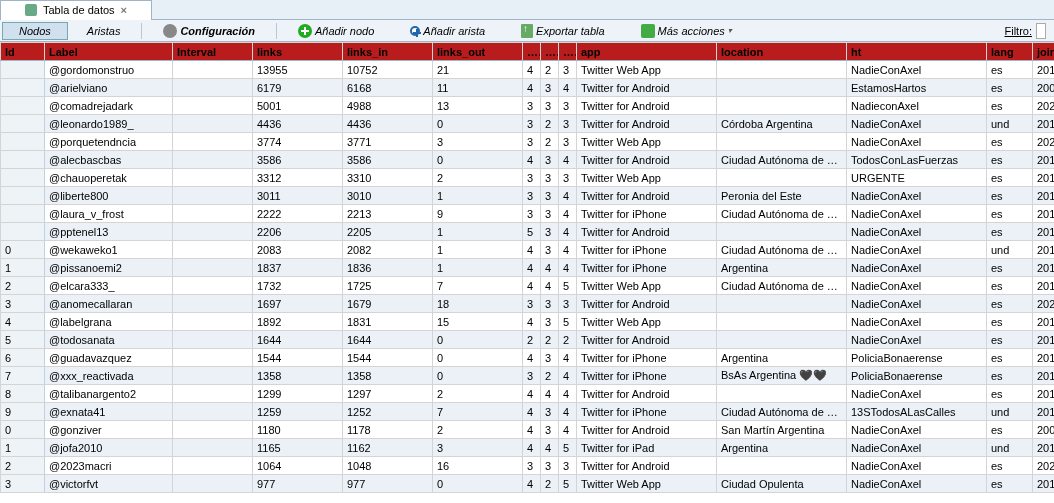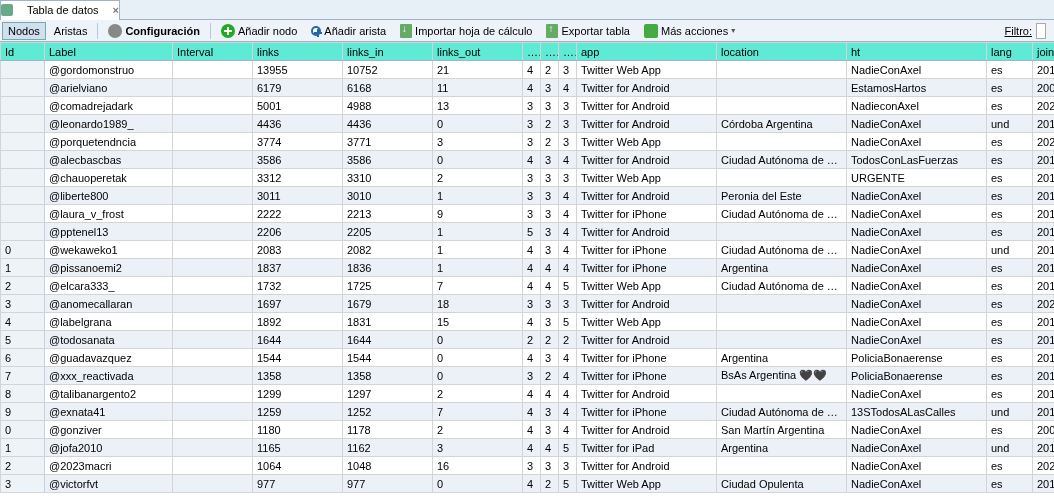--- a/index.html
+++ b/index.html
@@ -15,45 +15,46 @@
     background: #e8f0f7;
     border-bottom: 1px solid #a0b4c8;
     display: flex;
     align-items: center;
     height: 20px;
   }
   .tab {
     background: #fff;
     border: 1px solid #a0b4c8;
     border-bottom: none;
-    padding: 2px 0;
+    padding: 2px 24px;
     display: flex;
     align-items: center;
-    gap: 14px;
+    gap: 6px;
     height: 20px;
   }
   .tab .icon-img { width: 12px; height: 12px; background: #6a8; border-radius: 2px; }
   .tab .close { color: #777; font-weight: bold; cursor: pointer; }
   .toolbar {
     background: #edf3f9;
     border-bottom: 1px solid #a0b4c8;
     display: flex;
     align-items: center;
     height: 22px;
     gap: 2px;
     padding: 0 2px;
   }
   .tb-btn {
     display: inline-flex;
     align-items: center;
     gap: 3px;
-    padding: 2px 5px;
+    padding: 2px 16px;
     border: 1px solid transparent;
     cursor: pointer;
     white-space: nowrap;
+    font-style: italic;
   }
   .tb-btn.active { background: #d0e0ef; border: 1px solid #7aa; }
   .tb-sep { width: 1px; height: 16px; background: #b8c8d8; margin: 0 2px; }
   .tb-icon { width: 14px; height: 14px; display: inline-block; }
   .icon-plus-green { border-radius: 50%; background: #2a2; position: relative; }
   .icon-plus-green::before, .icon-plus-green::after {
     content: ""; position: absolute; background: #fff;
   }
   .icon-plus-green::before { left: 3px; top: 6px; width: 8px; height: 2px; }
   .icon-plus-green::after { left: 6px; top: 3px; width: 2px; height: 8px; }
@@ -78,22 +79,22 @@
     border: 1px solid #d4d4d4;
     padding: 2px 4px;
     text-align: left;
     white-space: nowrap;
     overflow: hidden;
     text-overflow: ellipsis;
     height: 18px;
     font-size: 11px;
   }
   th {
-    background: #5eead4;
-    font-weight: normal;
+    background: #b91c1c;
+    font-weight: bold;
     border-bottom: 1px solid #a0b4c8;
   }
   tbody tr:nth-child(even) td { background: #ebf1f7; }
   tbody tr:nth-child(odd) td { background: #fff; }
   tbody tr td:first-child { background: #eef3f8; border-right: 1px solid #c0d0e0; }
   .col-id { width: 44px; }
   .col-label { width: 128px; }
   .col-interval { width: 80px; }
   .col-links { width: 90px; }
   .col-linksin { width: 90px; }
@@ -125,24 +126,20 @@
     <b>Configuración</b>
   </span>
   <span class="tb-sep"></span>
   <span class="tb-btn">
     <span class="tb-icon icon-plus-green"></span>
     <span>Añadir nodo</span>
   </span>
   <span class="tb-btn">
     <span class="tb-icon icon-plus-blue"></span>
     <span>Añadir arista</span>
-  </span>
-  <span class="tb-btn">
-    <span class="tb-icon icon-import"></span>
-    <span>Importar hoja de cálculo</span>
   </span>
   <span class="tb-btn">
     <span class="tb-icon icon-export"></span>
     <span>Exportar tabla</span>
   </span>
   <span class="tb-btn">
     <span class="tb-icon icon-more"></span>
     <span>Más acciones</span>
     <span style="font-size:8px;color:#555;">▾</span>
   </span>

